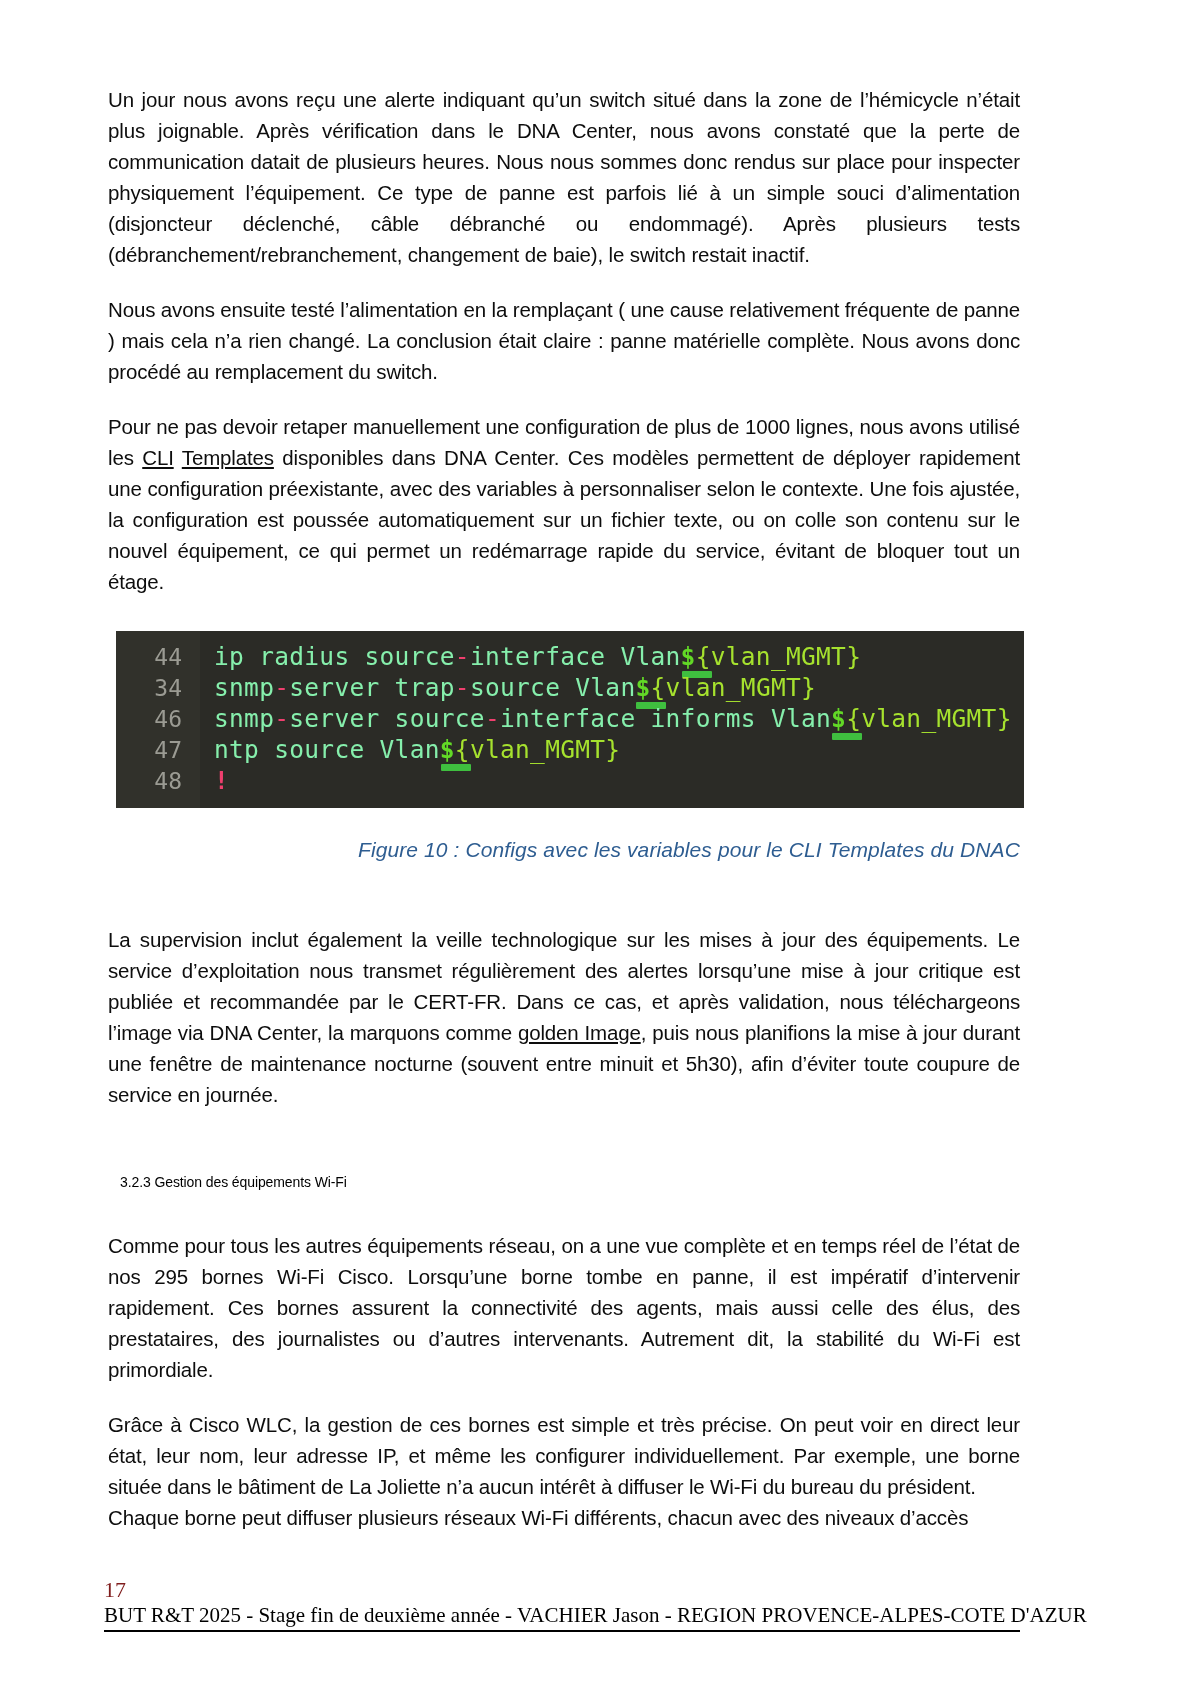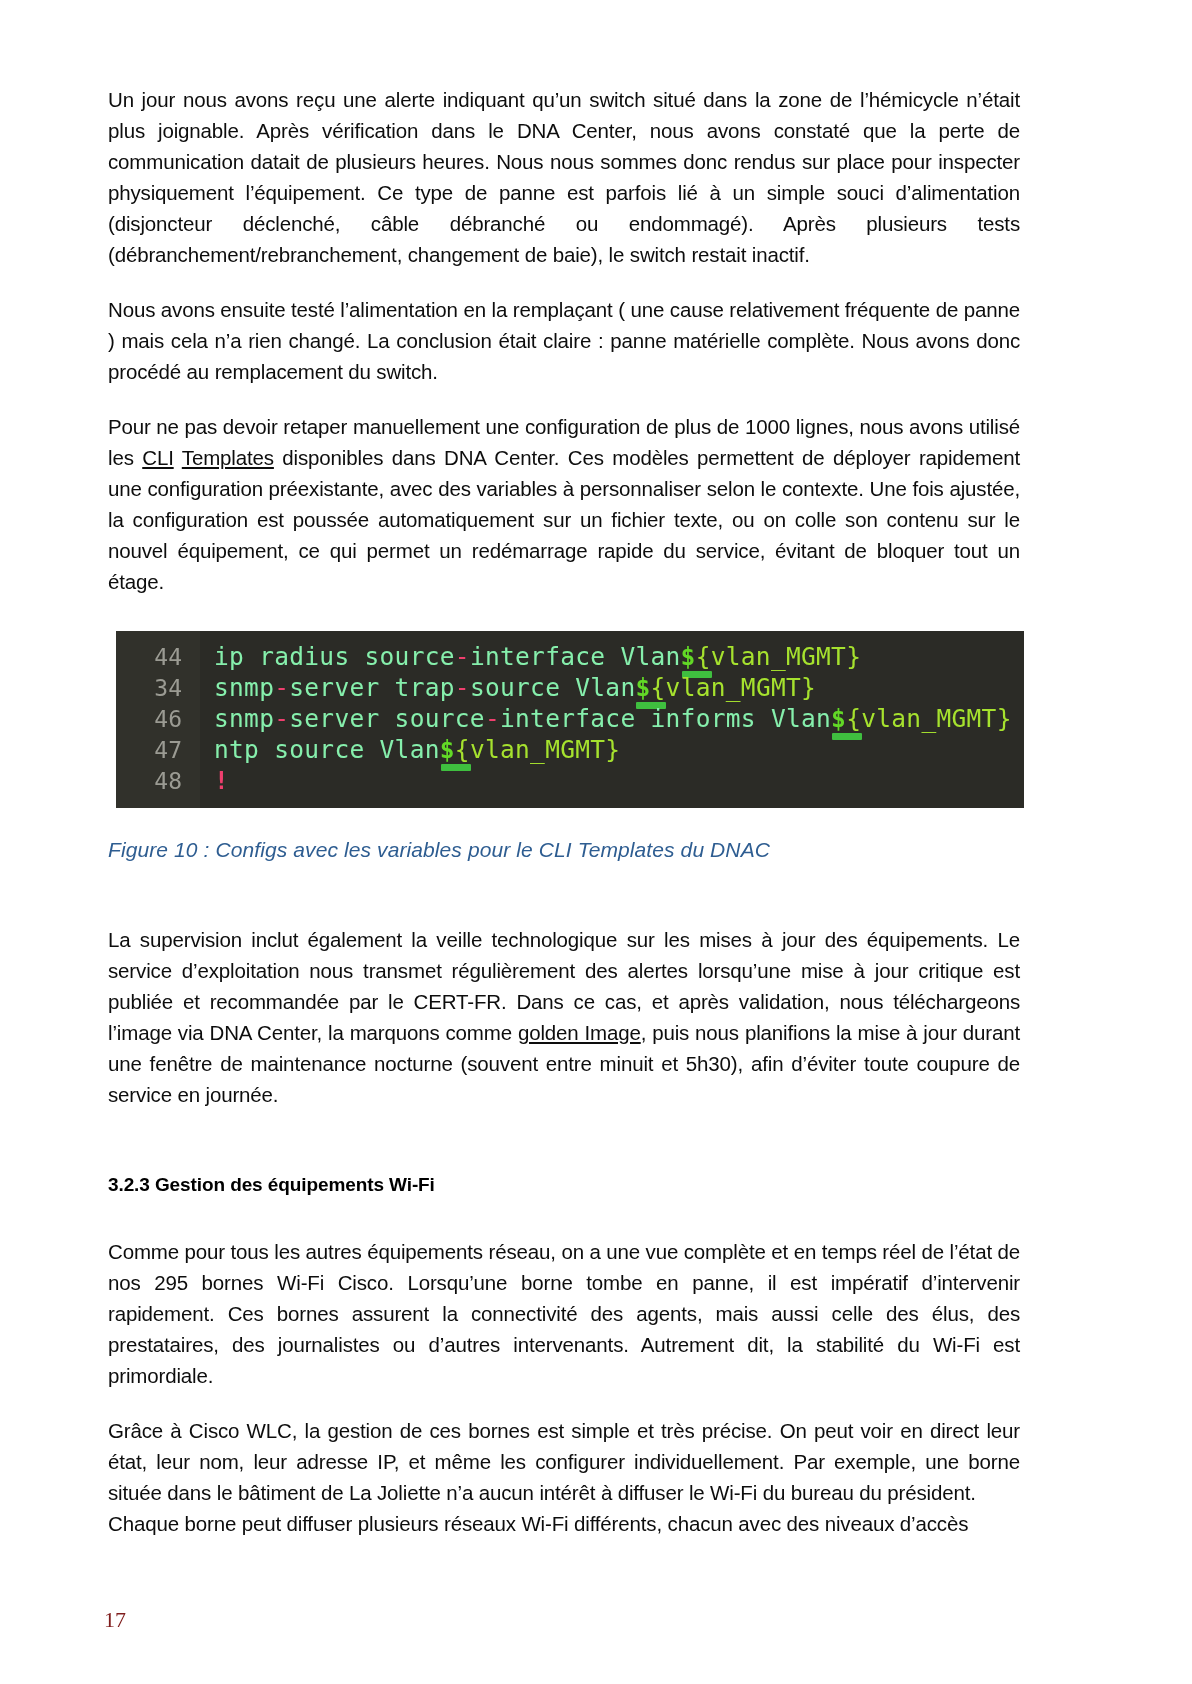--- a/index.html
+++ b/index.html
@@ -105,34 +105,34 @@
     bottom: -6px;
     width: 30px;
     height: 7px;
     background: #3fbf3f;
     border-radius: 1px;
   }
 
   
   .caption {
     margin: 30px 0 0 0;
-    text-align: left;
+    text-align: right;
     font-style: italic;
     font-size: 21px;
     color: #2e5d91;
     letter-spacing: 0.1px;
   }
 
   .spacer-lg { height: 62px; }
   .spacer-md { height: 40px; }
 
   h3.heading {
-    margin: 0 0 0 0;
-    font-size: 19px;
-    font-weight: bold;
+    margin: 0 0 0 12px;
+    font-size: 14px;
+    font-weight: normal;
     color: #000;
     letter-spacing: -0.1px;
   }
 
   
   .footer {
     position: absolute;
     left: 104px;
     bottom: 52px;
     width: 916px;
@@ -214,15 +214,16 @@
     <p class="body-par">Comme pour tous les autres équipements réseau, on a une vue complète et en temps réel de l’état de nos 295 bornes Wi-Fi Cisco. Lorsqu’une borne tombe en panne, il est impératif d’intervenir rapidement. Ces bornes assurent la connectivité des agents, mais aussi celle des élus, des prestataires, des journalistes ou d’autres intervenants. Autrement dit, la stabilité du Wi-Fi est primordiale.</p>
 
     <p class="body-par tight">Grâce à Cisco WLC, la gestion de ces bornes est simple et très précise. On peut voir en direct leur état, leur nom, leur adresse IP, et même les configurer individuellement. Par exemple, une borne située dans le bâtiment de La Joliette n’a aucun intérêt à diffuser le Wi-Fi du bureau du président.</p>
 
     <p class="body-par tight">Chaque borne peut diffuser plusieurs réseaux Wi-Fi différents, chacun avec des niveaux d’accès</p>
 
   </div>
 
   <div class="footer">
     <div class="pagenum">17</div>
+    <div class="footer-line"><span>BUT R&amp;T 2025 - Stage fin de deuxième année - VACHIER Jason - </span><span class="smallcaps">REGION PROVENCE-ALPES-COTE D'AZUR</span></div>
   </div>
 
 </div>
 
 </body></html>

